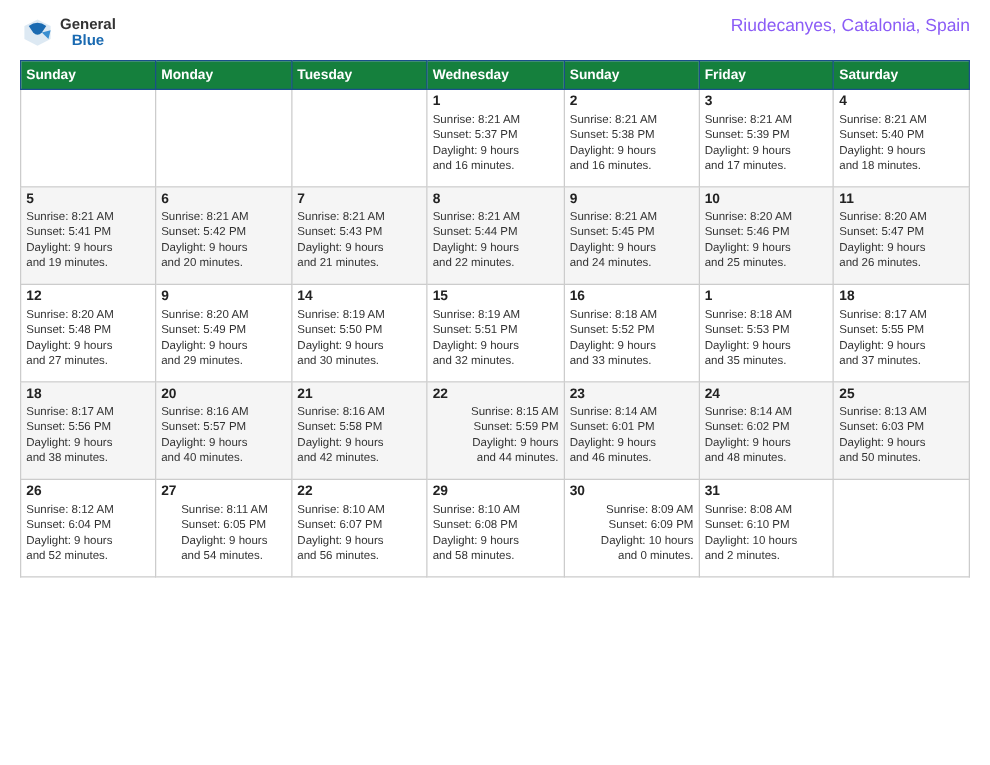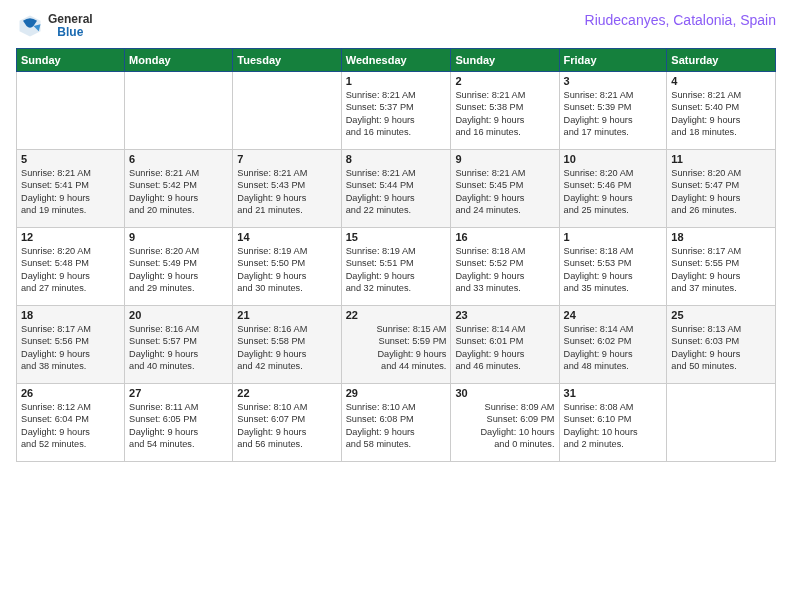--- a/index.html
+++ b/index.html
@@ -324,21 +324,21 @@
         <tr>
           <td>
             <div class="day-number">26</div>
             <div class="day-info" style="white-space: pre-line;">Sunrise: 8:12 AM
 Sunset: 6:04 PM
 Daylight: 9 hours
 and 52 minutes.</div>
           </td>
           <td>
             <div class="day-number">27</div>
-            <div class="day-info" style="white-space: pre-line;">Sunrise: 8:11 AM
+            <div class="day-info" style="white-space: pre-line; margin-left: 16px;">Sunrise: 8:11 AM
 Sunset: 6:05 PM
 Daylight: 9 hours
 and 54 minutes.</div>
           </td>
           <td>
             <div class="day-number">22</div>
             <div class="day-info" style="white-space: pre-line;">Sunrise: 8:10 AM
 Sunset: 6:07 PM
 Daylight: 9 hours
 and 56 minutes.</div>

